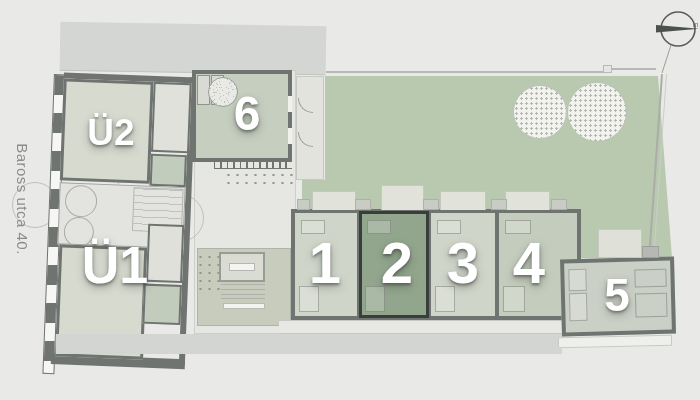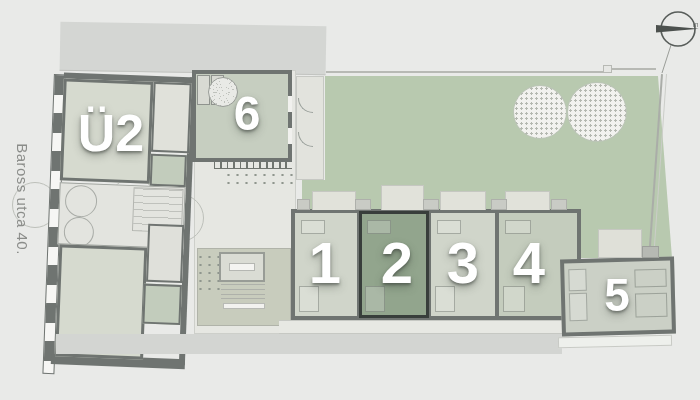--- a/index.html
+++ b/index.html
@@ -65,21 +65,22 @@
     <div class="abs" style="left:10px;top:110px;width:126px;height:62px;background:#e3e4df;border:1px solid #9ea29d;"></div>
     <div class="abs" style="left:16px;top:112px;width:32px;height:32px;border:1px solid #a9aca7;border-radius:50%;"></div>
     <div class="abs" style="left:16px;top:144px;width:30px;height:30px;border:1px solid #a9aca7;border-radius:50%;"></div>
     <div class="abs" style="left:84px;top:112px;width:50px;height:44px;border:1px solid #b3b5b0;
                 background:repeating-linear-gradient(180deg,#bfc1bc 0 1px,transparent 1px 7px);"></div>
     <div class="abs rtex" style="left:12px;top:172px;width:88px;height:112px;background:#d6dacf;border:3px solid #6f7471;"></div>
     <div class="abs" style="left:100px;top:148px;width:36px;height:58px;background:#dfe0da;border:2px solid #6f7471;"></div>
     <div class="abs" style="left:98px;top:208px;width:38px;height:40px;background:#c2ccbc;border:2px solid #6f7471;"></div>
   </div>
 
-  <div class="num" style="left:74px;top:102px;width:74px;height:62px;font-size:52px;line-height:62px;">Ü2</div>
+  <div class="num" style="left:74px;top:102px;width:74px;height:62px;font-size:37px;line-height:62px;">Ü2</div>
+  <div class="num" style="left:78px;top:234px;width:74px;height:62px;font-size:52px;line-height:62px;">Ü1</div>
 
   <div class="abs" style="left:192px;top:70px;width:100px;height:92px;background:#6f7471;"></div>
   <div class="abs rtex" style="left:196px;top:74px;width:92px;height:84px;background:#c6cec0;"></div>
   <div class="abs" style="left:197px;top:75px;width:13px;height:30px;background:#d8dad3;border:1px solid #8f938e;"></div>
   <div class="abs" style="left:211px;top:75px;width:13px;height:30px;background:#d8dad3;border:1px solid #8f938e;"></div>
   <div class="abs" style="left:208px;top:77px;width:30px;height:30px;border-radius:50%;border:1px solid #9a9e99;
               background:repeating-conic-gradient(from 20deg,#e9eae6 0deg 17deg,#bfc2bc 17deg 19deg);"></div>
   <div class="abs" style="left:288px;top:96px;width:4px;height:16px;background:#f1f1ee;"></div>
   <div class="abs" style="left:288px;top:128px;width:4px;height:16px;background:#f1f1ee;"></div>
   <div class="num" style="left:222px;top:86px;width:50px;height:56px;font-size:48px;line-height:56px;">6</div>

